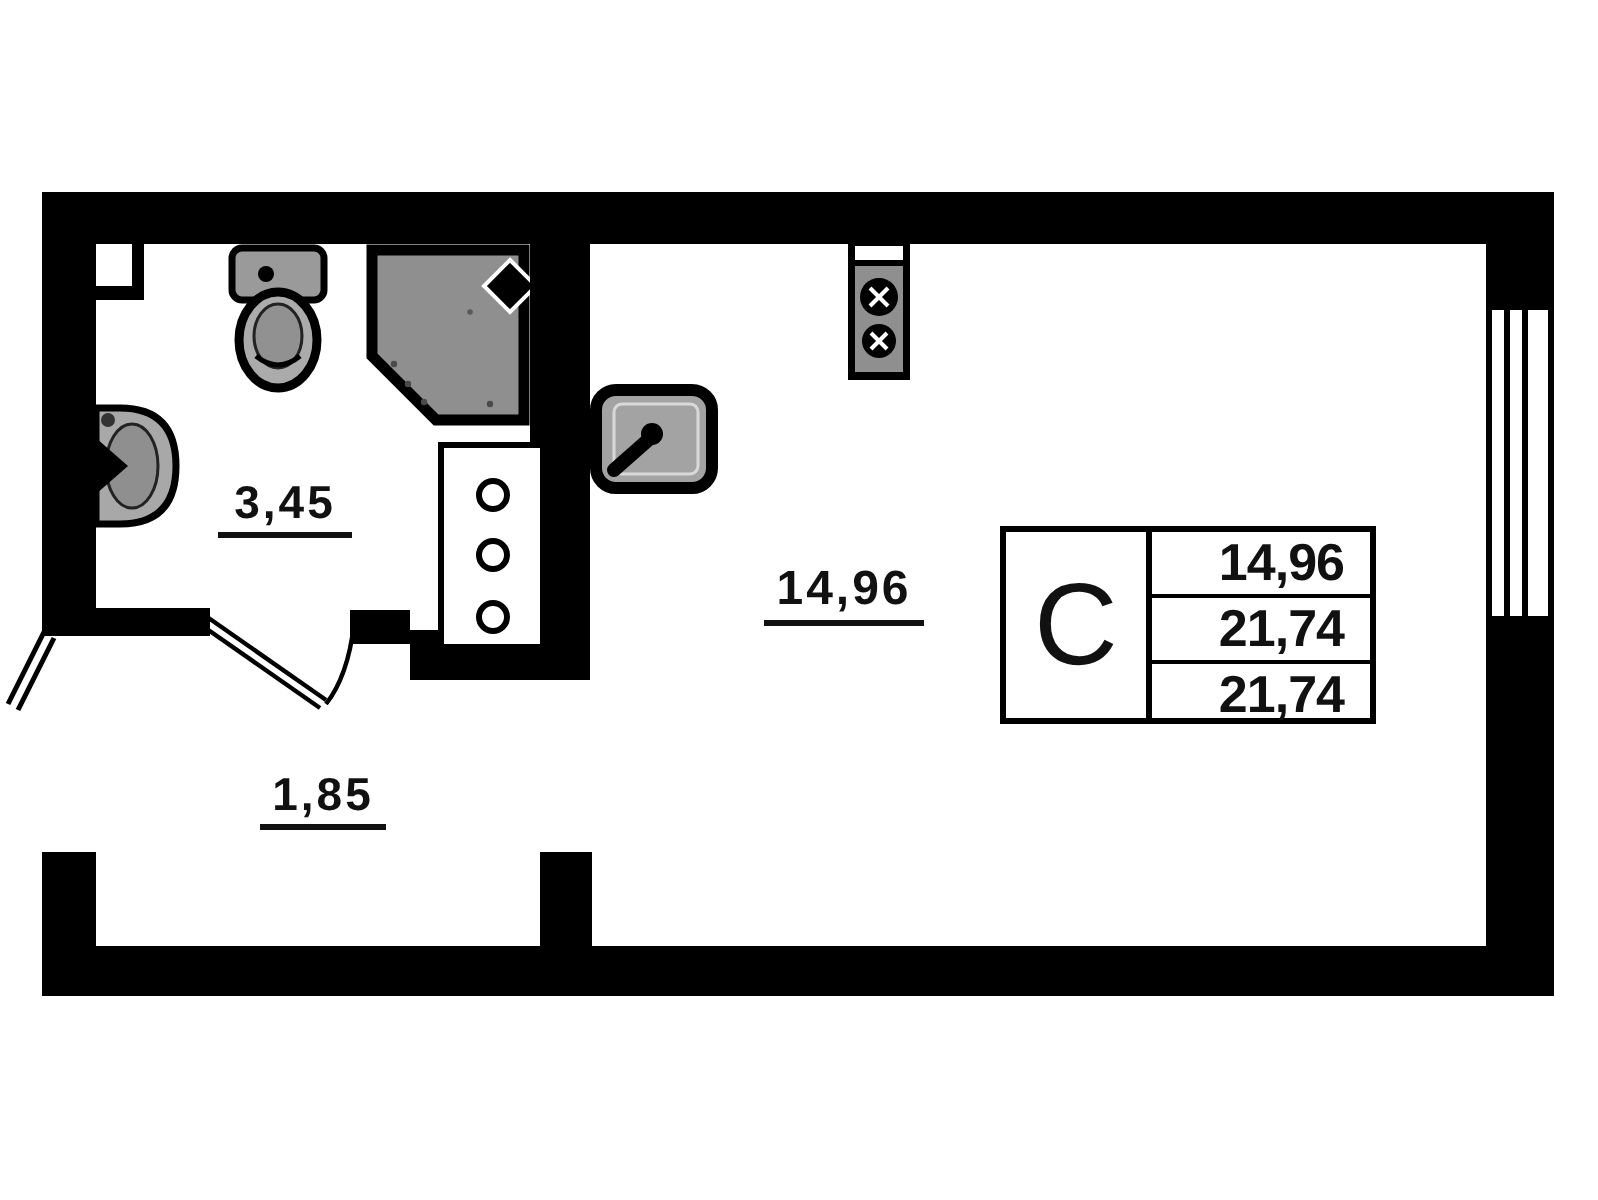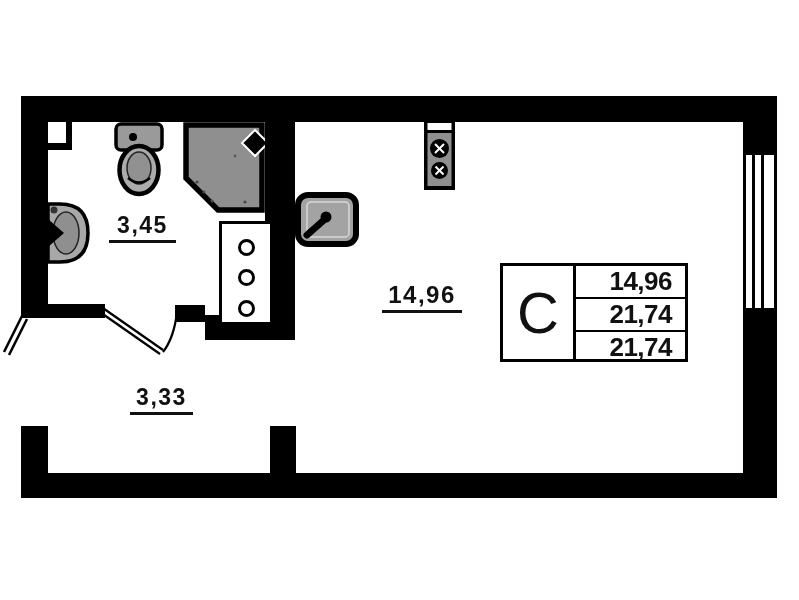--- a/index.html
+++ b/index.html
@@ -121,23 +121,23 @@
     <line x1="8" y1="8" x2="71" y2="52" stroke="#000000" stroke-width="2.2"></line>
     <line x1="5" y1="12" x2="68" y2="56" stroke="#000000" stroke-width="2.2"></line>
     <path d="M71,54 Q82,40 85,14" fill="none" stroke="#000000" stroke-width="2.2"></path>
   </svg>
 
   <svg class="fixture" style="left:0px;top:312px;" width="32" height="48" viewBox="0 0 32 48">
     <line x1="22" y1="4" x2="4" y2="40" stroke="#000000" stroke-width="2.5"></line>
     <line x1="27" y1="7" x2="9" y2="43" stroke="#000000" stroke-width="2.5"></line>
   </svg>
 
-  <div class="area-label" style="left:109px;top:214px;width:67px;font-size:23px;">3,45</div>
+  <div class="area-label" style="left:109px;top:240px;width:67px;font-size:23px;">3,45</div>
 
-  <div class="area-label" style="left:130px;top:386px;width:63px;font-size:23px;">3,33</div>
+  <div class="area-label" style="left:130px;top:386px;width:63px;font-size:23px;">1,85</div>
 
   <div class="area-label" style="left:382px;top:283px;width:80px;font-size:24px;">14,96</div>
 
   <div class="info-table">
     <div class="type-cell">С</div>
     <div class="rows">
       <div class="row">14,96</div>
       <div class="row">21,74</div>
       <div class="row">21,74</div>
     </div>

